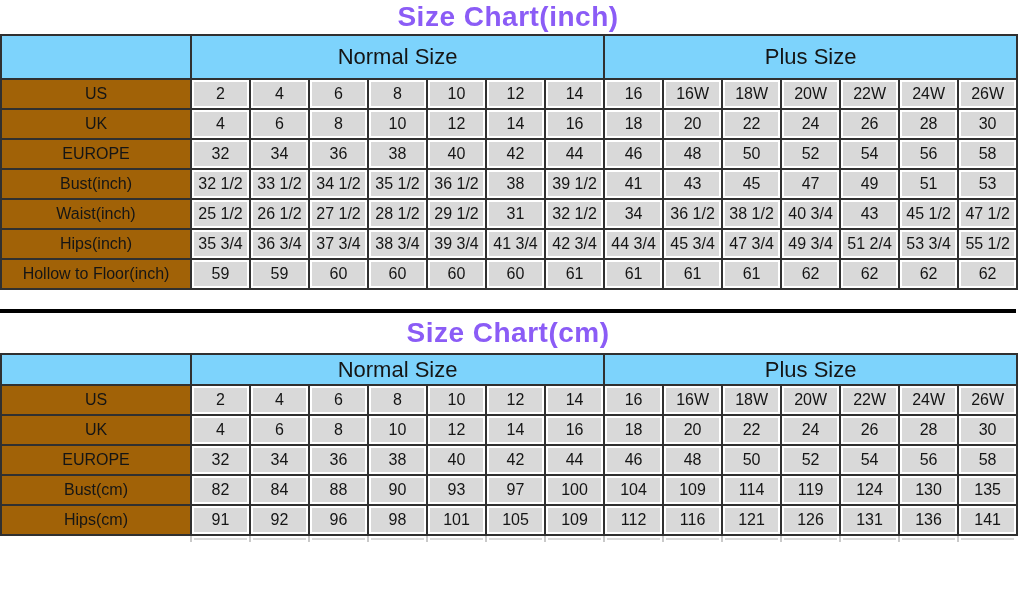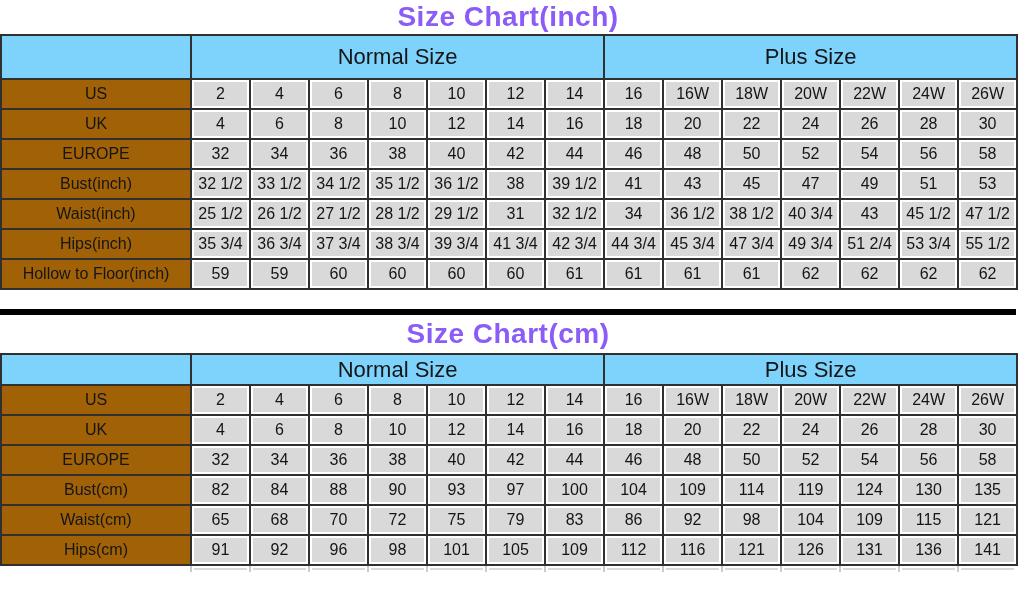--- a/index.html
+++ b/index.html
@@ -16,21 +16,21 @@
 
   .chart-title {
     width: 1016px;
     display: flex; align-items: center; justify-content: center;
     font-weight: bold;
     font-size: 28px;
     color: #8b5cf6;
     letter-spacing: 0.5px;
   }
   #block-inch .chart-title { height: 34px; }
-  #block-cm .chart-title { height: 44px; border-top: 6px solid #000000; }
+  #block-cm .chart-title { height: 44px; border-top: 4px solid #000000; }
 
   table.size-grid {
     border-collapse: collapse;
     table-layout: fixed;
     width: 1016px;
   }
   table.size-grid td, table.size-grid th {
     border: 2px solid #303030;
     text-align: center;
     vertical-align: middle;
@@ -314,37 +314,20 @@
           <td class="data-cell">100</td>
           <td class="data-cell">104</td>
           <td class="data-cell">109</td>
           <td class="data-cell">114</td>
           <td class="data-cell">119</td>
           <td class="data-cell">124</td>
           <td class="data-cell">130</td>
           <td class="data-cell">135</td>
         </tr>
         <tr class="data-row">
-          <td class="label-cell">Waist(cm)</td>
-          <td class="data-cell">65</td>
-          <td class="data-cell">68</td>
-          <td class="data-cell">70</td>
-          <td class="data-cell">72</td>
-          <td class="data-cell">75</td>
-          <td class="data-cell">79</td>
-          <td class="data-cell">83</td>
-          <td class="data-cell">86</td>
-          <td class="data-cell">92</td>
-          <td class="data-cell">98</td>
-          <td class="data-cell">104</td>
-          <td class="data-cell">109</td>
-          <td class="data-cell">115</td>
-          <td class="data-cell">121</td>
-        </tr>
-        <tr class="data-row">
           <td class="label-cell">Hips(cm)</td>
           <td class="data-cell">91</td>
           <td class="data-cell">92</td>
           <td class="data-cell">96</td>
           <td class="data-cell">98</td>
           <td class="data-cell">101</td>
           <td class="data-cell">105</td>
           <td class="data-cell">109</td>
           <td class="data-cell">112</td>
           <td class="data-cell">116</td>

